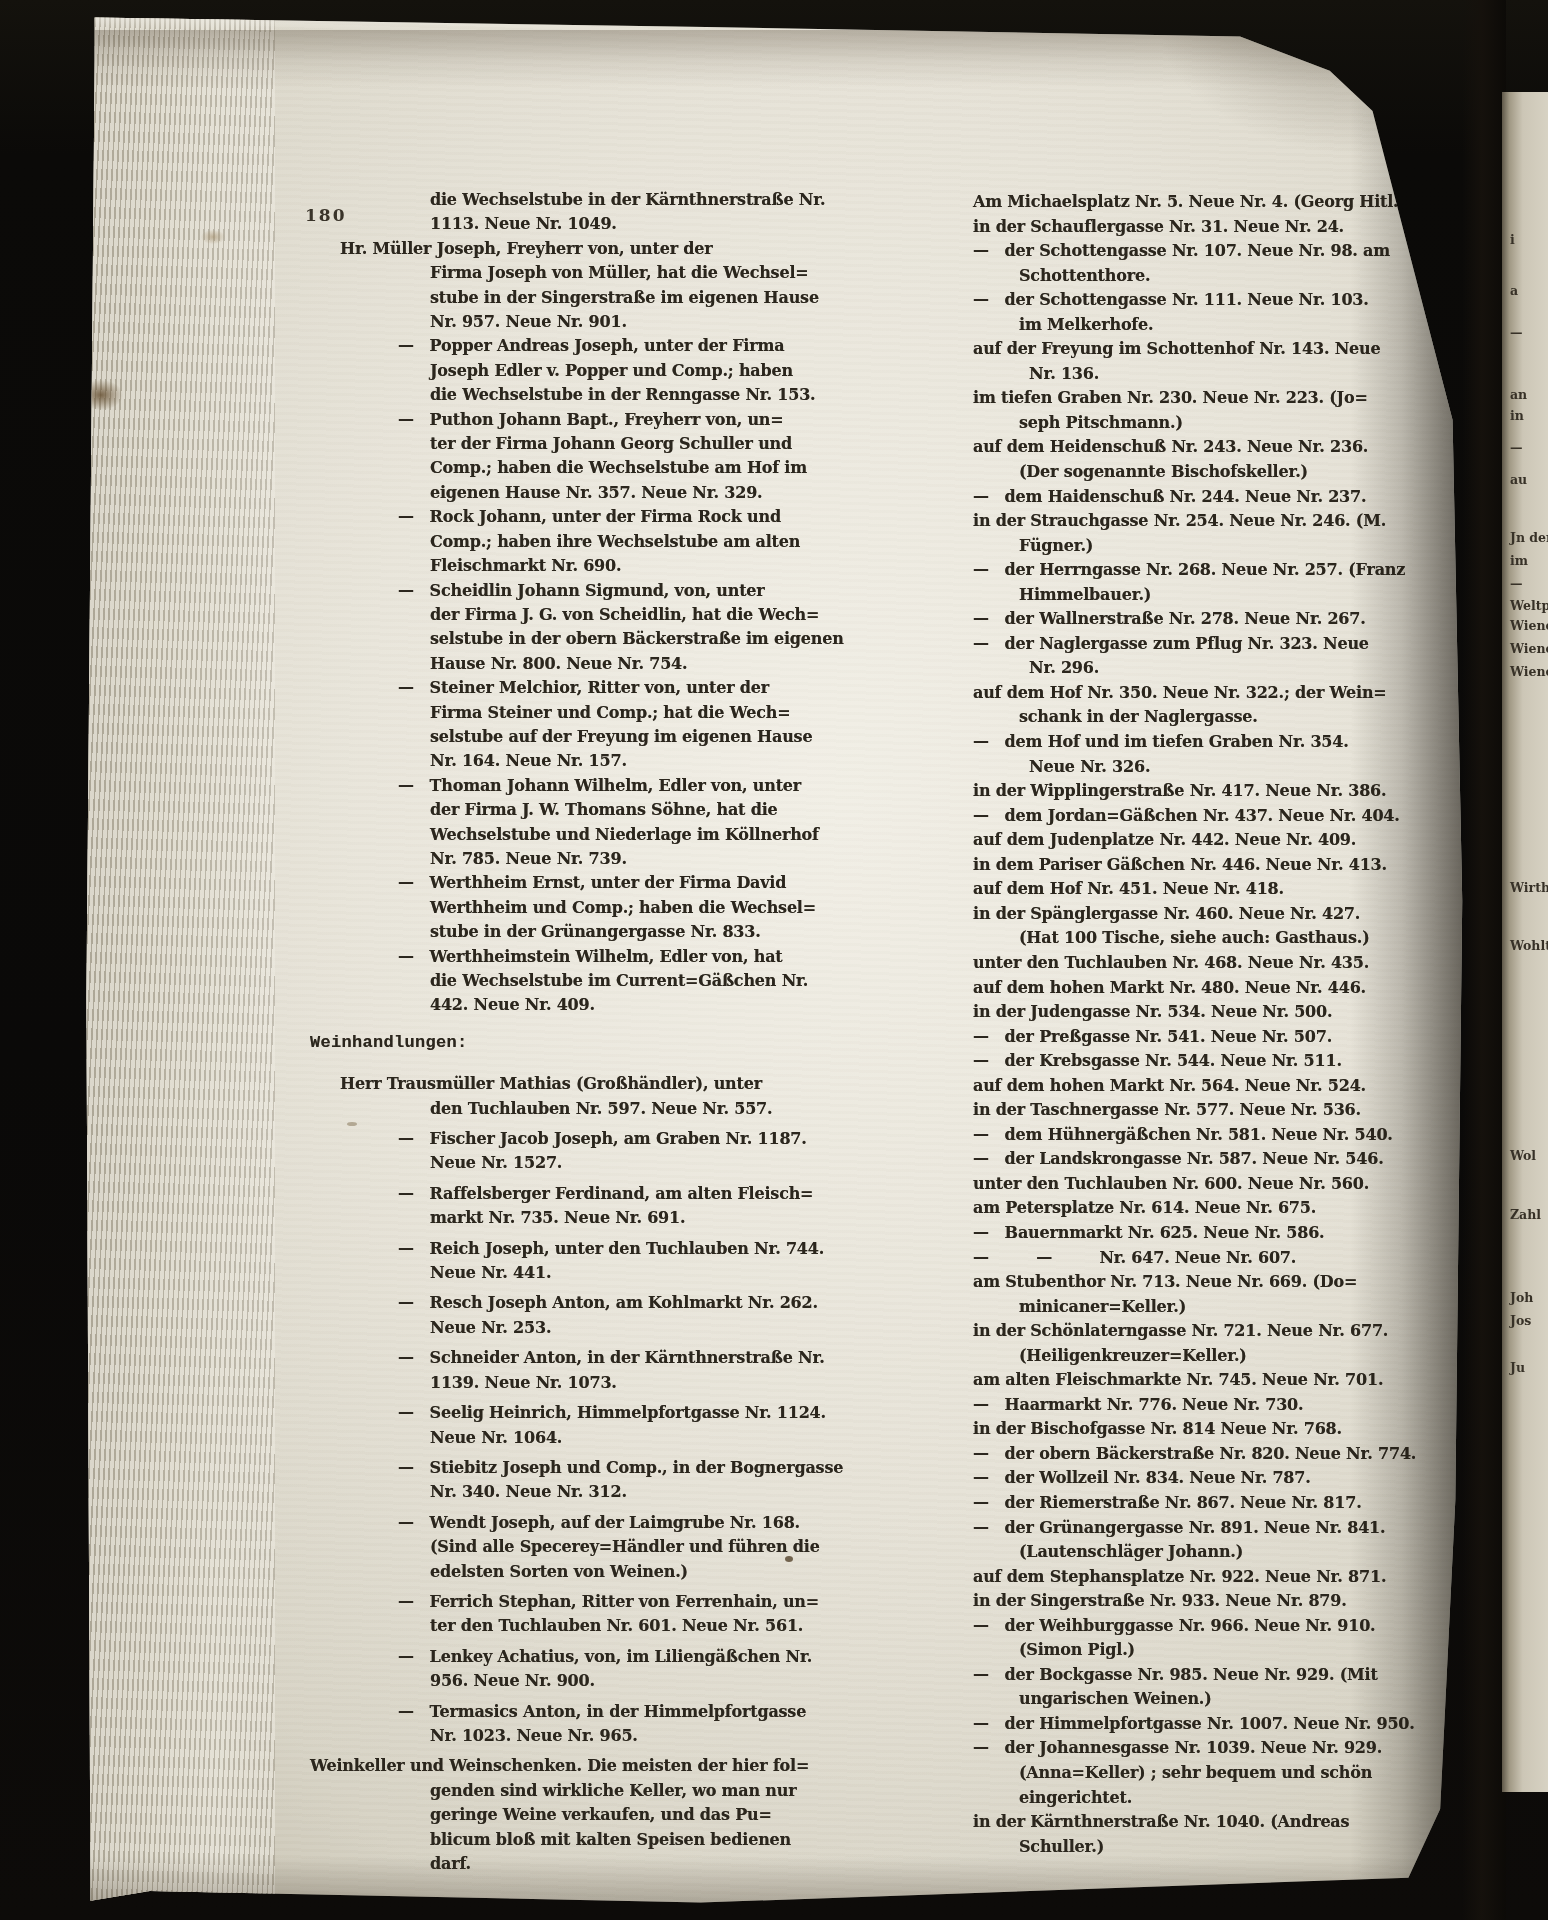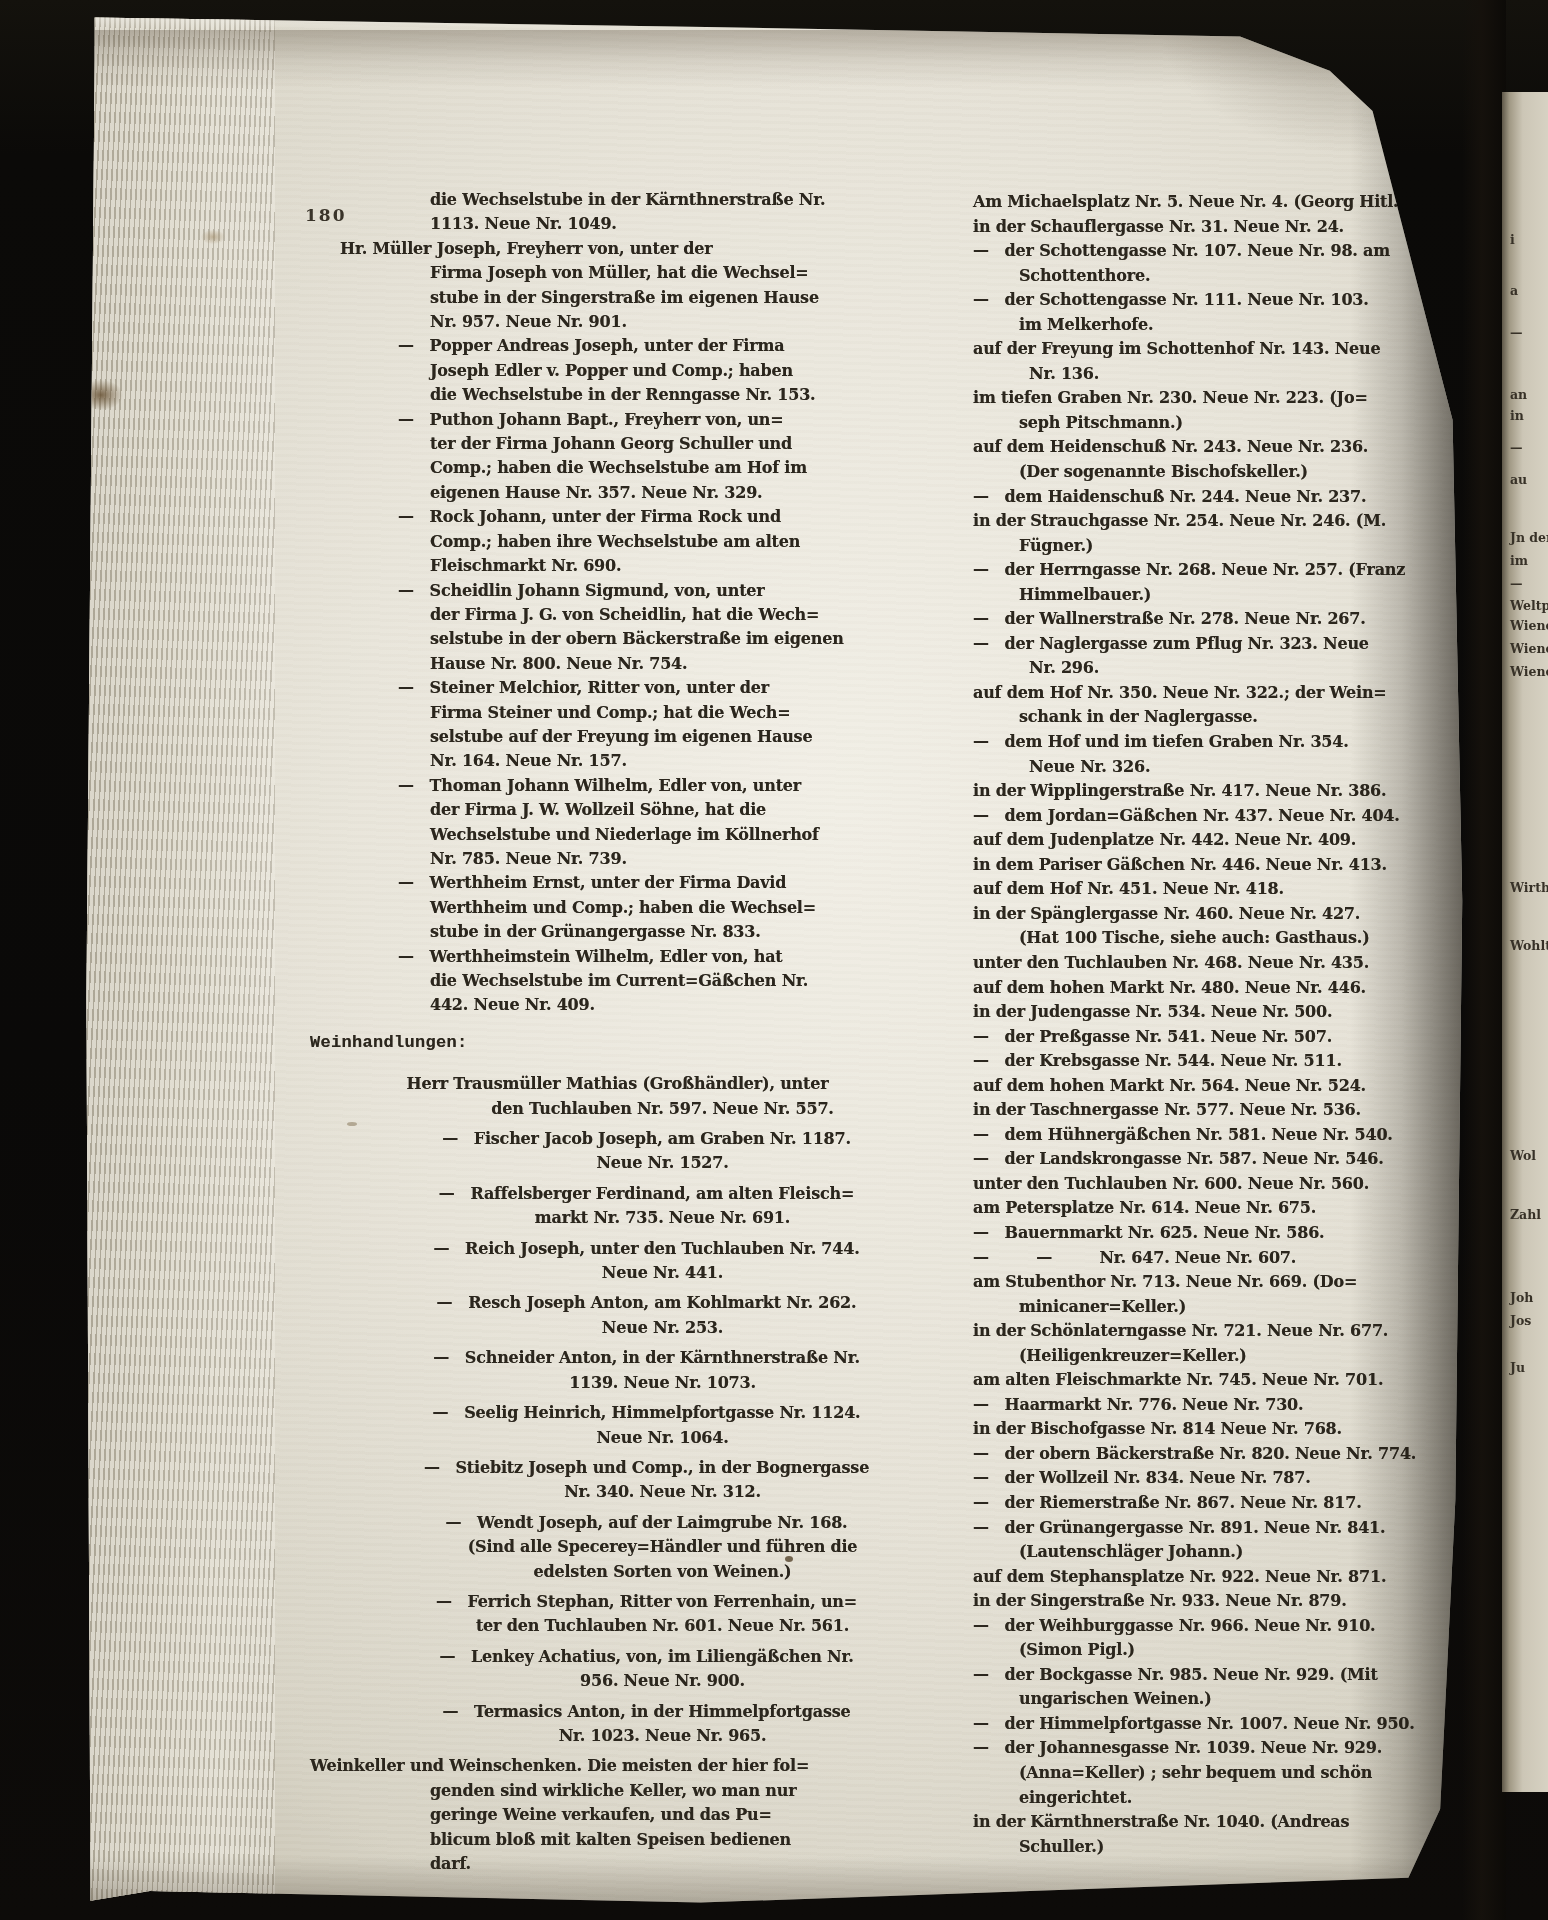--- a/index.html
+++ b/index.html
@@ -51,21 +51,21 @@
   .col-right{left:882px;top:184px;width:485px;font-size:16px;line-height:24.55px;}
   .ln{white-space:pre;}
   .col-left .i-h{padding-left:0;}
   .col-left .i-p{padding-left:30px;}
   .col-left .i-d{padding-left:88px;}
   .col-left .i-c{padding-left:120px;}
   .col-right .i-b{padding-left:6px;}
   .col-right .i-c{padding-left:52px;}
   .col-right .i-n{padding-left:62px;}
   .heading{font-size:17px;margin:13px 0 17px 0;letter-spacing:0.3px;font-family:Liberation Mono, monospace;}
-  .sec-spaced .entry{margin-bottom:6px;text-align:center;}
+  .sec-spaced .entry{margin-bottom:6px;}
 
   
   .sliver{position:absolute;left:1502px;top:92px;width:46px;height:1700px;overflow:hidden;
     background:linear-gradient(90deg,#5f5849 0%,#a09884 16%,#ccc6b6 45%,#d7d2c3 100%);}
   .frag{position:absolute;left:8px;font-size:12.5px;font-weight:700;color:#373127;white-space:pre;}
   .gutter{position:absolute;left:1462px;top:0;width:44px;height:1920px;
     background:linear-gradient(90deg,rgba(20,16,11,0),#15110c 45%,#0c0a07 100%);}
 </style>
 </head>
 <body>
@@ -117,21 +117,21 @@
             <div class="ln i-c">Hause Nr. 800. Neue Nr. 754.</div>
           </div>
           <div class="entry">
             <div class="ln i-d">— Steiner Melchior, Ritter von, unter der</div>
             <div class="ln i-c">Firma Steiner und Comp.; hat die Wech=</div>
             <div class="ln i-c">selstube auf der Freyung im eigenen Hause</div>
             <div class="ln i-c">Nr. 164. Neue Nr. 157.</div>
           </div>
           <div class="entry">
             <div class="ln i-d">— Thoman Johann Wilhelm, Edler von, unter</div>
-            <div class="ln i-c">der Firma J. W. Wollzeil Söhne, hat die</div>
+            <div class="ln i-c">der Firma J. W. Thomans Söhne, hat die</div>
             <div class="ln i-c">Wechselstube und Niederlage im Köllnerhof</div>
             <div class="ln i-c">Nr. 785. Neue Nr. 739.</div>
           </div>
           <div class="entry">
             <div class="ln i-d">— Werthheim Ernst, unter der Firma David</div>
             <div class="ln i-c">Werthheim und Comp.; haben die Wechsel=</div>
             <div class="ln i-c">stube in der Grünangergasse Nr. 833.</div>
           </div>
           <div class="entry">
             <div class="ln i-d">— Werthheimstein Wilhelm, Edler von, hat</div>

